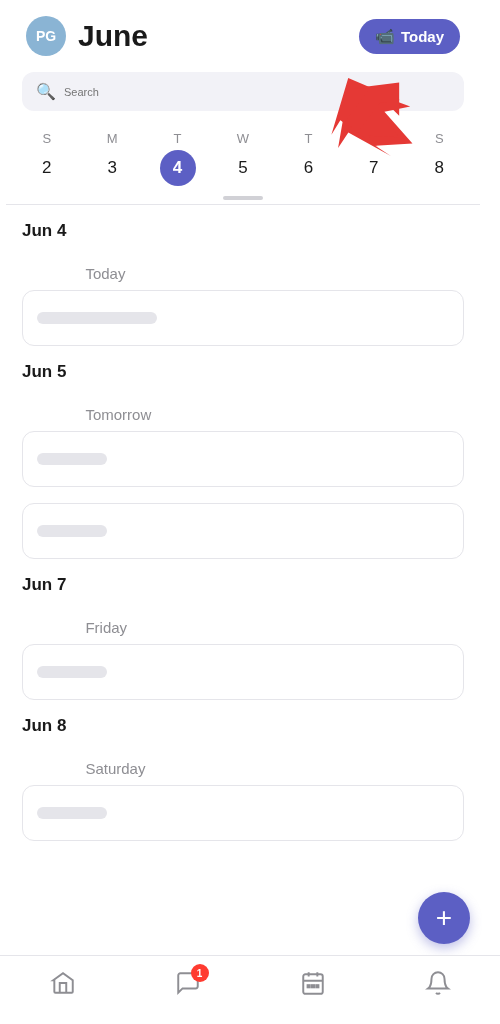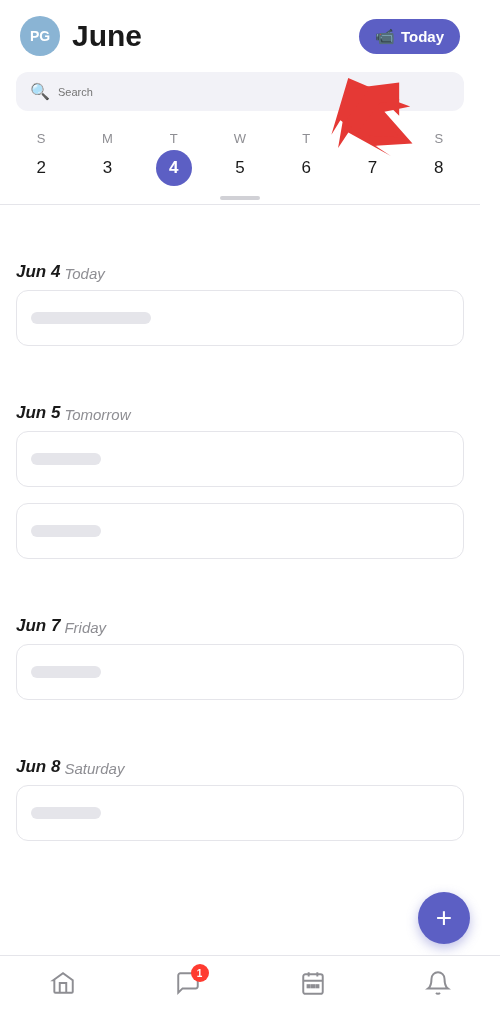--- a/index.html
+++ b/index.html
@@ -16,20 +16,21 @@
       position: relative;
       overflow-x: hidden;
     }
 
     .app-container {
       width: 480px;
       min-height: 1024px;
       display: flex;
       flex-direction: column;
       background: #ffffff;
+      padding-left: 6px;
     }
 
     
     .header {
       display: flex;
       align-items: center;
       justify-content: space-between;
       padding: 16px 20px 8px 20px;
     }
 
@@ -174,24 +175,23 @@
       padding: 0 16px;
       overflow-y: auto;
     }
 
     .day-section {
       margin-top: 16px;
     }
 
     .day-header {
       display: flex;
-      align-items: flex-end;
-      gap: 4px;
+      align-items: flex-start;
+      gap: 19px;
       margin-bottom: 8px;
-      font-style: italic;
     }
 
     .day-number {
       font-size: 17px;
       font-weight: 700;
       color: #1a1a1a;
     }
 
     .day-name {
       font-size: 15px;

